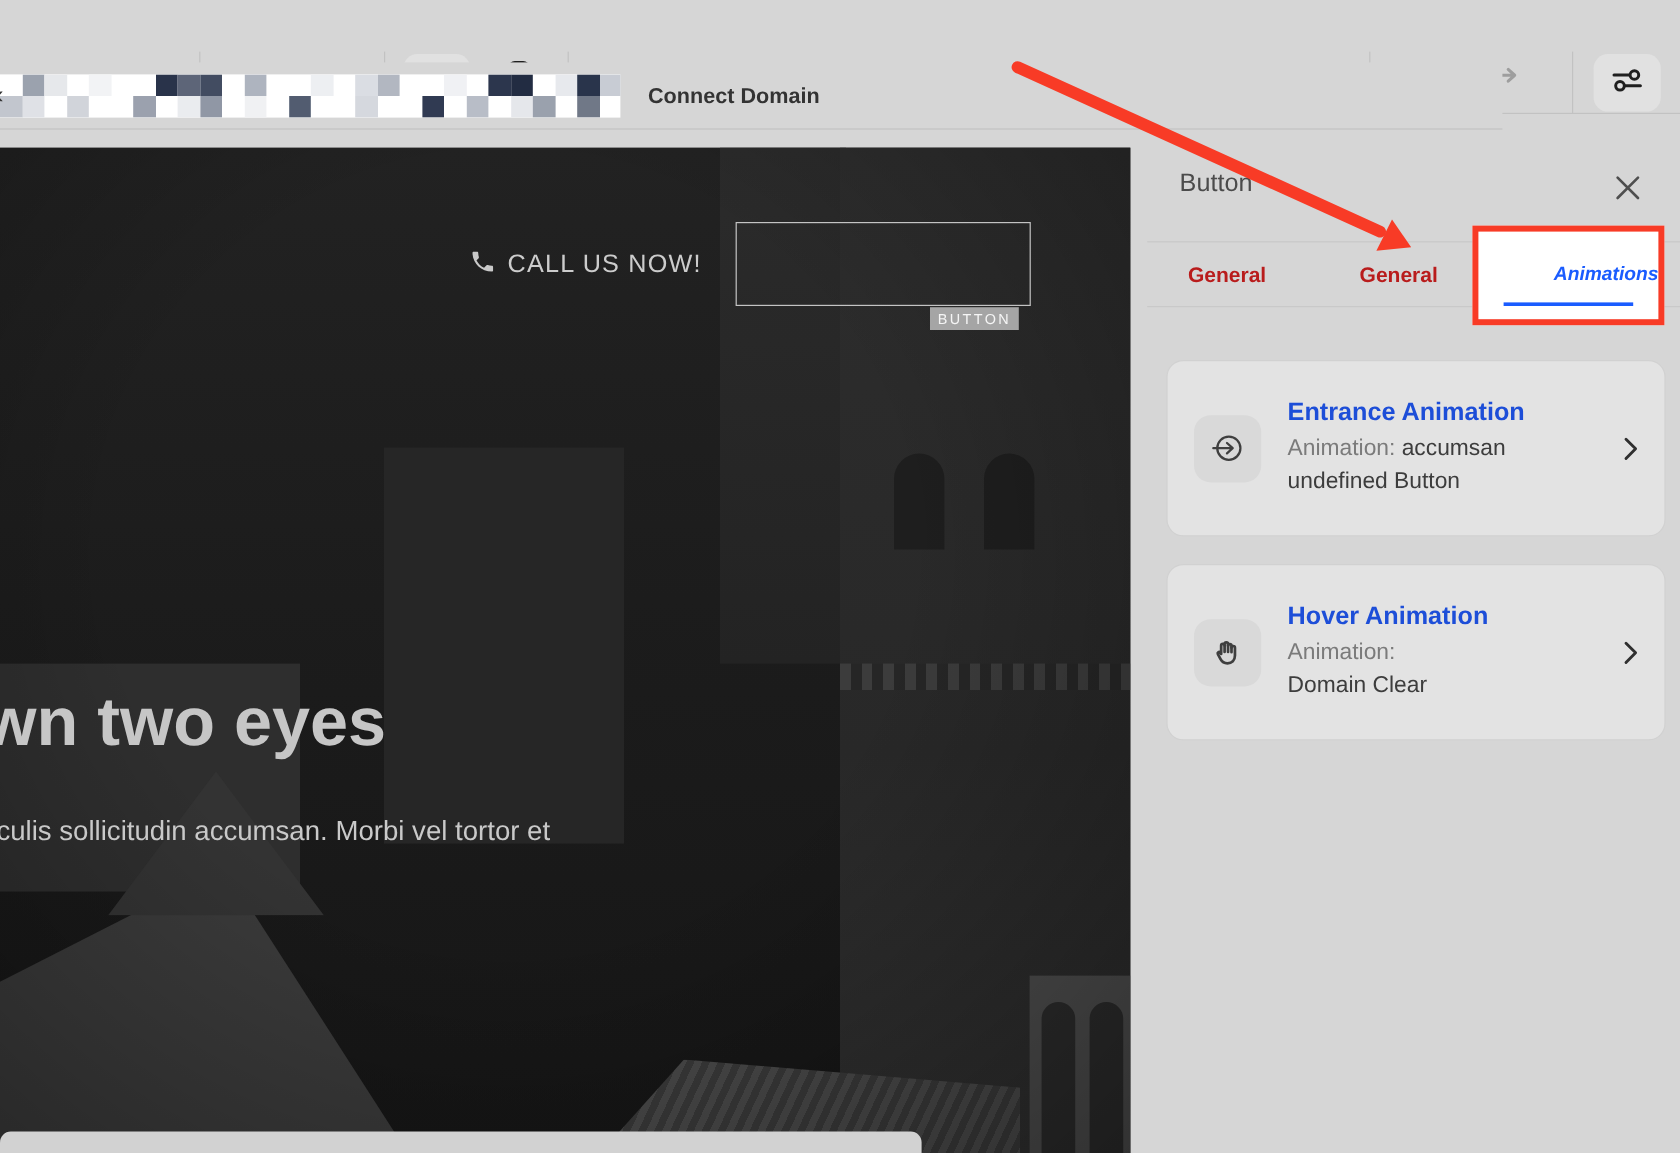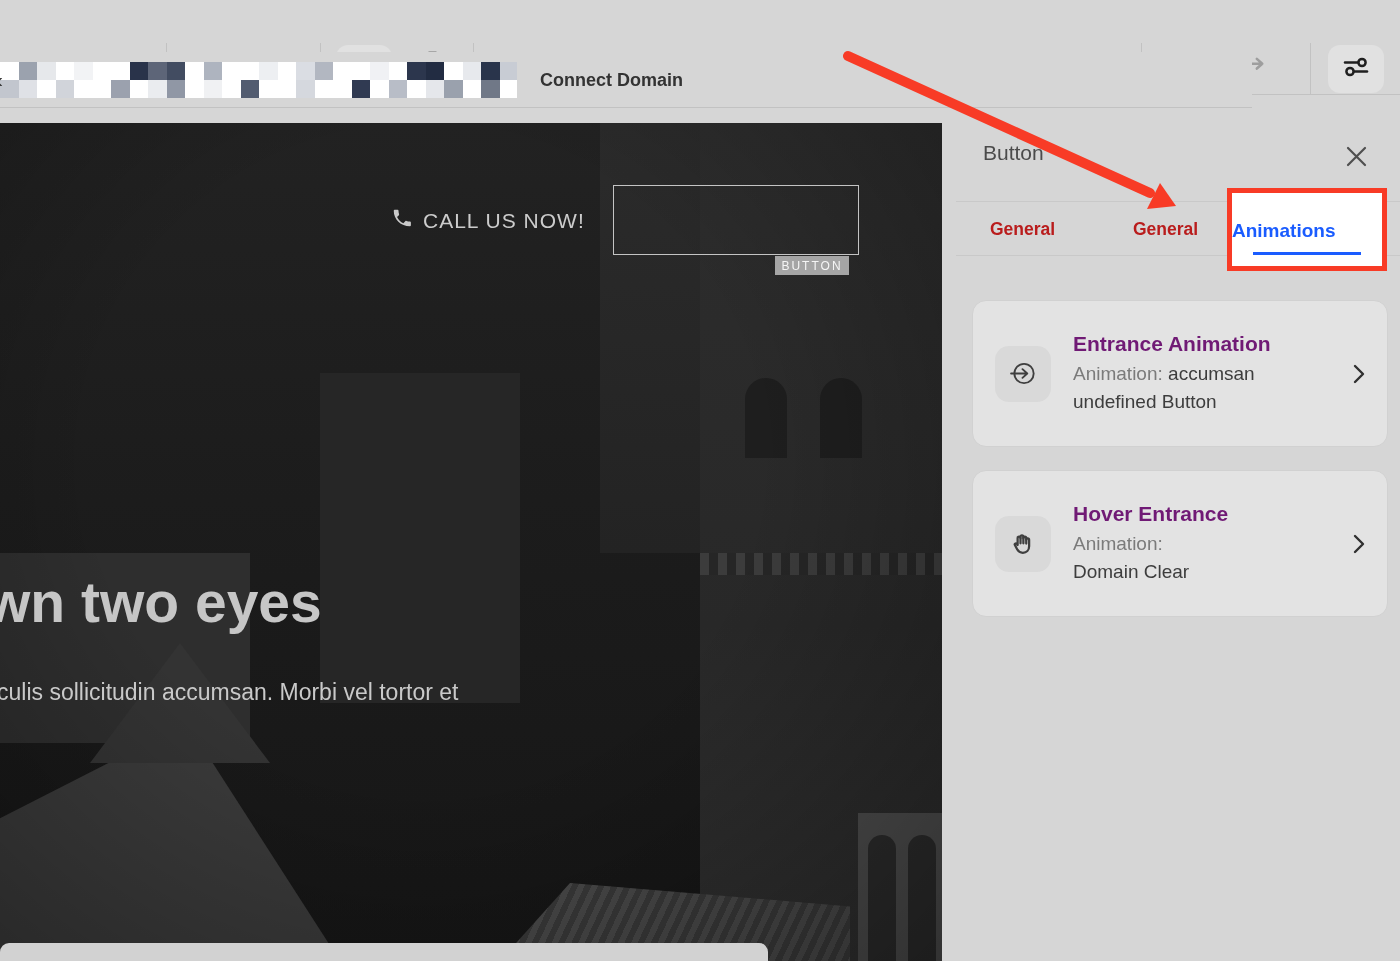--- a/index.html
+++ b/index.html
@@ -25,21 +25,21 @@
     background:#ffffff; overflow:hidden; }
   .mrow { display:flex; height:18px; }
   .mcell { width:18.5px; height:100%; flex:none; }
   .url-cut { position:absolute; left:-4px; top:6px; font-size:21px; color:#333; z-index:2; }
   .connect-domain { position:absolute; left:540px; top:0; height:56px;
     display:flex; align-items:center; font-size:18px; font-weight:600; color:#333; cursor:pointer; }
   
   .canvas { position:absolute; left:0; top:123px; width:942px; height:838px;
     background:linear-gradient(180deg,#222 0%,#1c1c1c 45%,#161616 100%); overflow:hidden; }
   .shape { position:absolute; }
-  .call-row { position:absolute; left:391px; top:84px; display:flex; align-items:flex-end; gap:10px; z-index:6; }
+  .call-row { position:absolute; left:391px; top:84px; display:flex; align-items:center; gap:10px; z-index:6; }
   .call-text { font-size:21px; color:#cccccc; letter-spacing:1px; }
   .sel-rect { position:absolute; left:613px; top:62px; width:246px; height:70px;
     border:1.5px solid rgba(248,248,248,.75); z-index:6; }
   .pill-btn { position:absolute; left:622px; top:68px; width:228px; height:58px; border-radius:29px;
     background:#5e5e5e; display:flex; align-items:center; justify-content:center;
     font-size:20px; font-weight:bold; letter-spacing:1.5px; color:#d2d2d2; z-index:6; cursor:pointer; }
   .sel-badge { position:absolute; left:775px; top:133px; width:74px; height:19px;
     background:#a5a5a5; color:#f5f5f5; font-size:12px; letter-spacing:2px;
     display:flex; align-items:center; justify-content:center; z-index:7; }
   .hero-h1 { position:absolute; left:-14px; top:446px; font-size:57px; font-weight:bold;
@@ -50,31 +50,31 @@
     background:#d2d2d2; border-radius:9px 9px 0 0; z-index:6; }
   
   .panel-title { position:absolute; left:983px; top:141px; font-size:21px; color:#4b4b4b; z-index:10; }
   .close-btn { position:absolute; left:1338px; top:138px; width:36px; height:36px;
     display:flex; align-items:center; justify-content:center; cursor:pointer; z-index:10; }
   .hdiv { position:absolute; left:956px; width:444px; height:1px; background:#c9c9c9; z-index:8; }
   .tab { position:absolute; top:219px; font-size:17.5px; font-weight:700; color:#b91c1c;
     cursor:pointer; z-index:10; }
   .anim-box { position:absolute; left:1227px; top:188px; width:160px; height:83px;
     border:5px solid var(--red,#f83b26); background:#ffffff; z-index:30; }
-  .anim-tab { position:absolute; left:0; right:0; top:27px; text-align:left;
-    font-size:19px; font-weight:700; color:var(--blue,#1a5cff); cursor:pointer; }
+  .anim-tab { position:absolute; left:0; right:0; top:27px; text-align:right;
+    font-size:16px; font-weight:700; color:var(--blue,#1a5cff); cursor:pointer;font-style:italic; }
   .anim-underline { position:absolute; left:50%; transform:translateX(-50%); bottom:11px;
     width:108px; height:3px; background:var(--blue,#1a5cff); }
   .card { position:absolute; left:972px; width:416px; height:147px;
     background:#e3e3e3; border:1px solid #d1d1d1; border-radius:14px;
     display:flex; align-items:center; padding:0 22px; gap:22px; cursor:pointer; z-index:10; }
   .card-icon { width:56px; height:56px; border-radius:14px; background:#d9d9d9; flex:none;
     display:flex; align-items:center; justify-content:center; }
   .card-text { width:252px; }
-  .card-title { font-size:21px; font-weight:600; color:#701a75; margin-bottom:4px; }
+  .card-title { font-size:21px; font-weight:600; color:#1d4ed8; margin-bottom:4px; }
   .card-sub { font-size:19px; line-height:28px; color:#3d3d3d; }
   .card-sub .muted { color:#7b7b7b; }
   .chev { flex:none; margin-left:auto; }
   
   .annot { position:absolute; left:0; top:0; width:1400px; height:961px;
     pointer-events:none; z-index:60; color:var(--red,#f83b26); }
 </style>
 </head>
 <body>
 
@@ -284,21 +284,21 @@
   </div>
 
   <div class="card" style="top:470px">
     <div class="card-icon">
       <svg width="30" height="30" viewBox="0 0 24 24">
           <path d="M7.7 12.8V7.2a1.15 1.15 0 012.3 0V6.2a1.15 1.15 0 012.3 0v1.1a1.15 1.15 0 012.3 0v1.3a1.15 1.15 0 012.3 0v5.2c0 3.3-2.1 5.2-5 5.2-2.2 0-3.6-.9-4.6-2.8l-1.8-3.4c-.5-.9.7-1.8 1.5-1l.7.8" fill="none" stroke="#3f3f3f" stroke-width="1.8" stroke-linecap="round" stroke-linejoin="round"></path>
           <path d="M10 7.2v4.2M12.3 6.6v4.8M14.6 8.1v3.5" fill="none" stroke="#3f3f3f" stroke-width="1.8" stroke-linecap="round"></path>
         </svg>
     </div>
     <div class="card-text">
-      <div class="card-title">Hover Entrance</div>
+      <div class="card-title">Hover Animation</div>
       <div class="card-sub"><span class="muted">Animation:</span><span></span></div>
       <div class="card-sub">Domain Clear</div>
     </div>
     <svg class="chev" width="12" height="20" viewBox="0 0 12 20">
         <path d="M2 2l8 8-8 8" fill="none" stroke="#303030" stroke-width="2.4" stroke-linecap="round" stroke-linejoin="round"></path>
       </svg>
   </div>
 
   <svg class="annot" viewBox="0 0 1400 961">
     <line x1="848" y1="56" x2="1150" y2="193" stroke="currentColor" stroke-width="10" stroke-linecap="round"></line>

